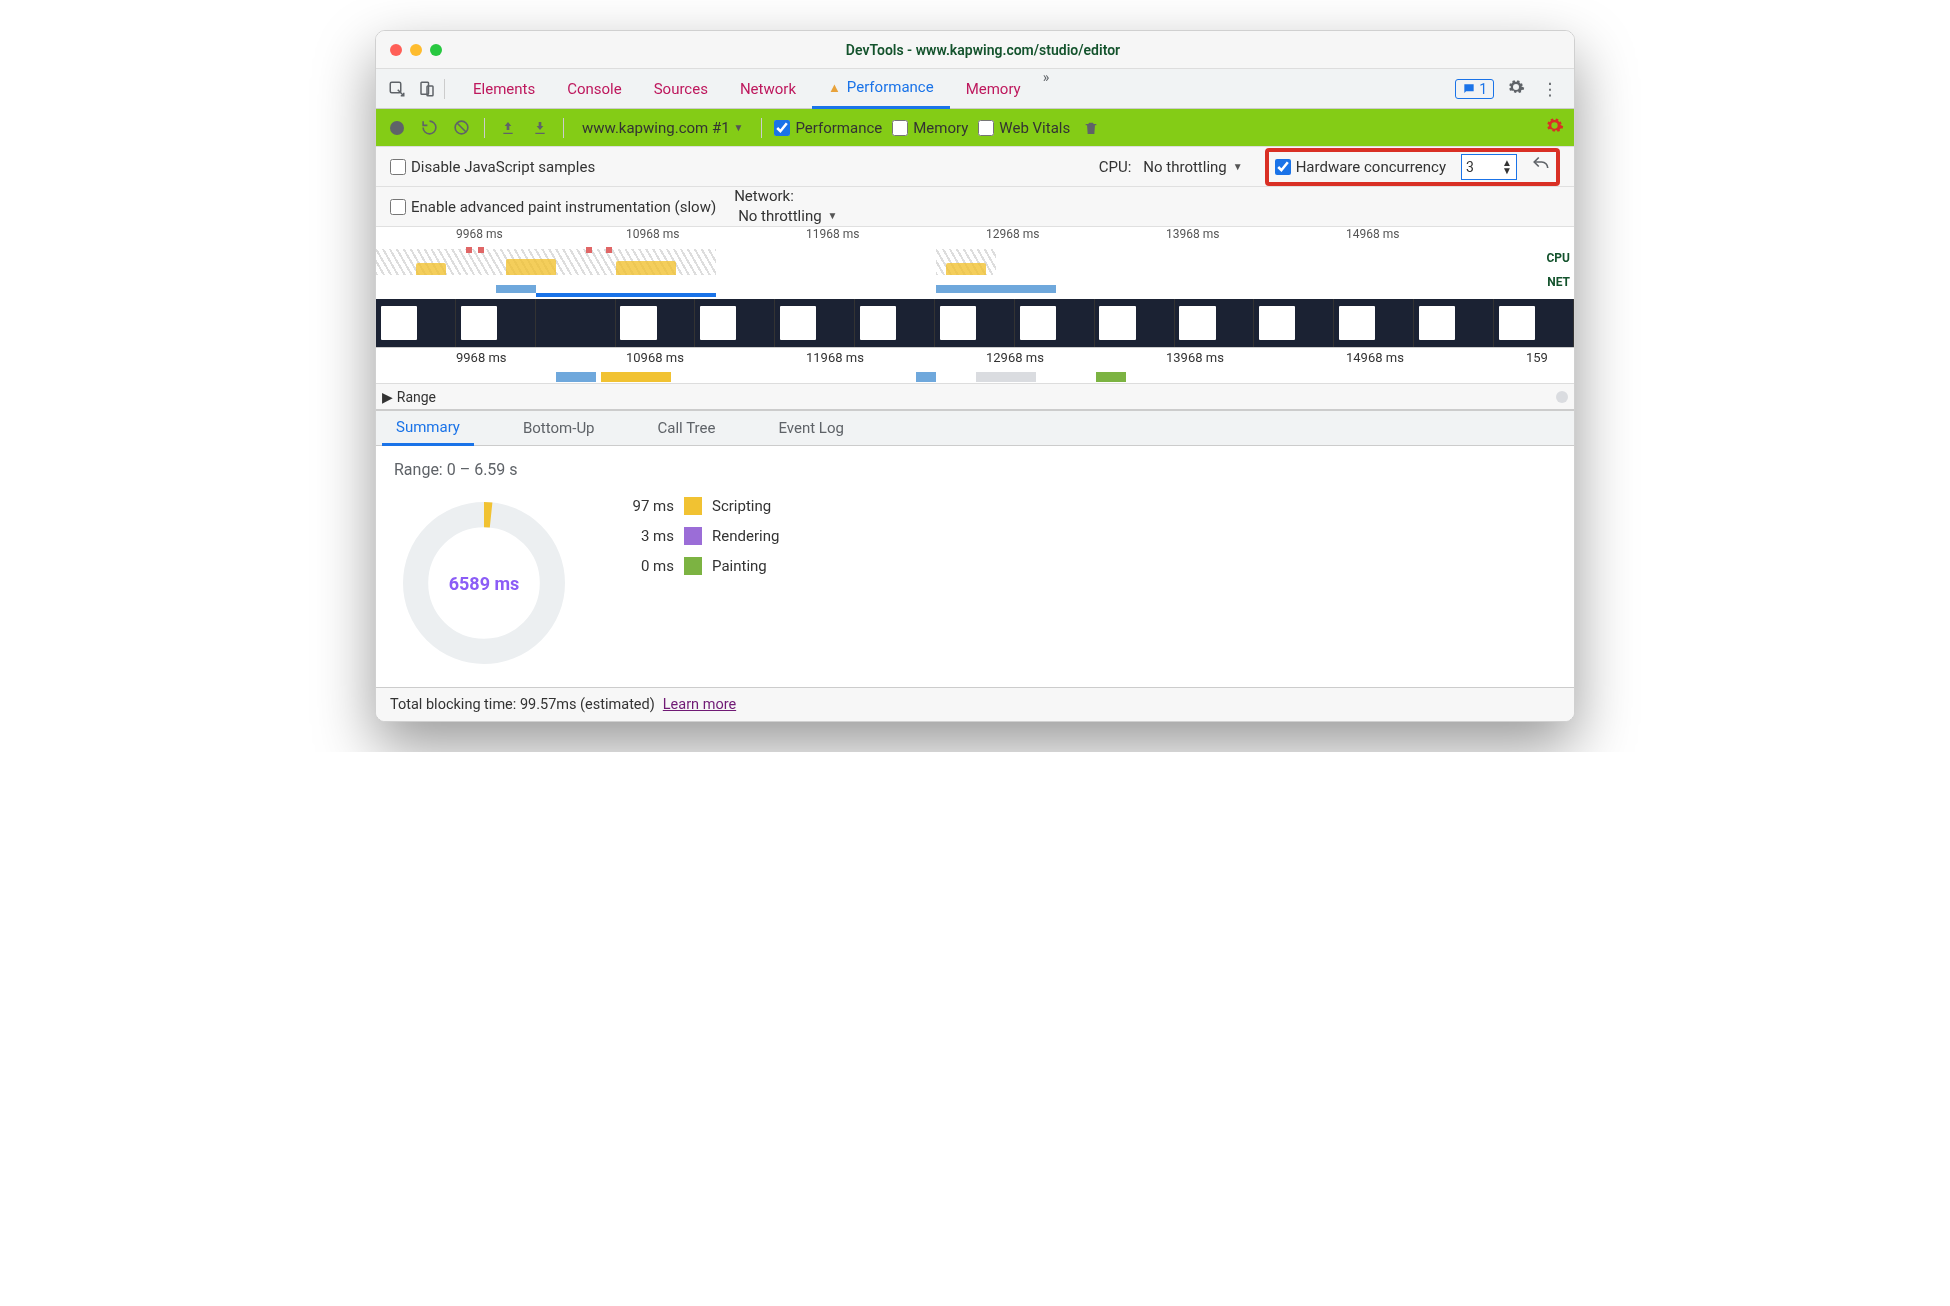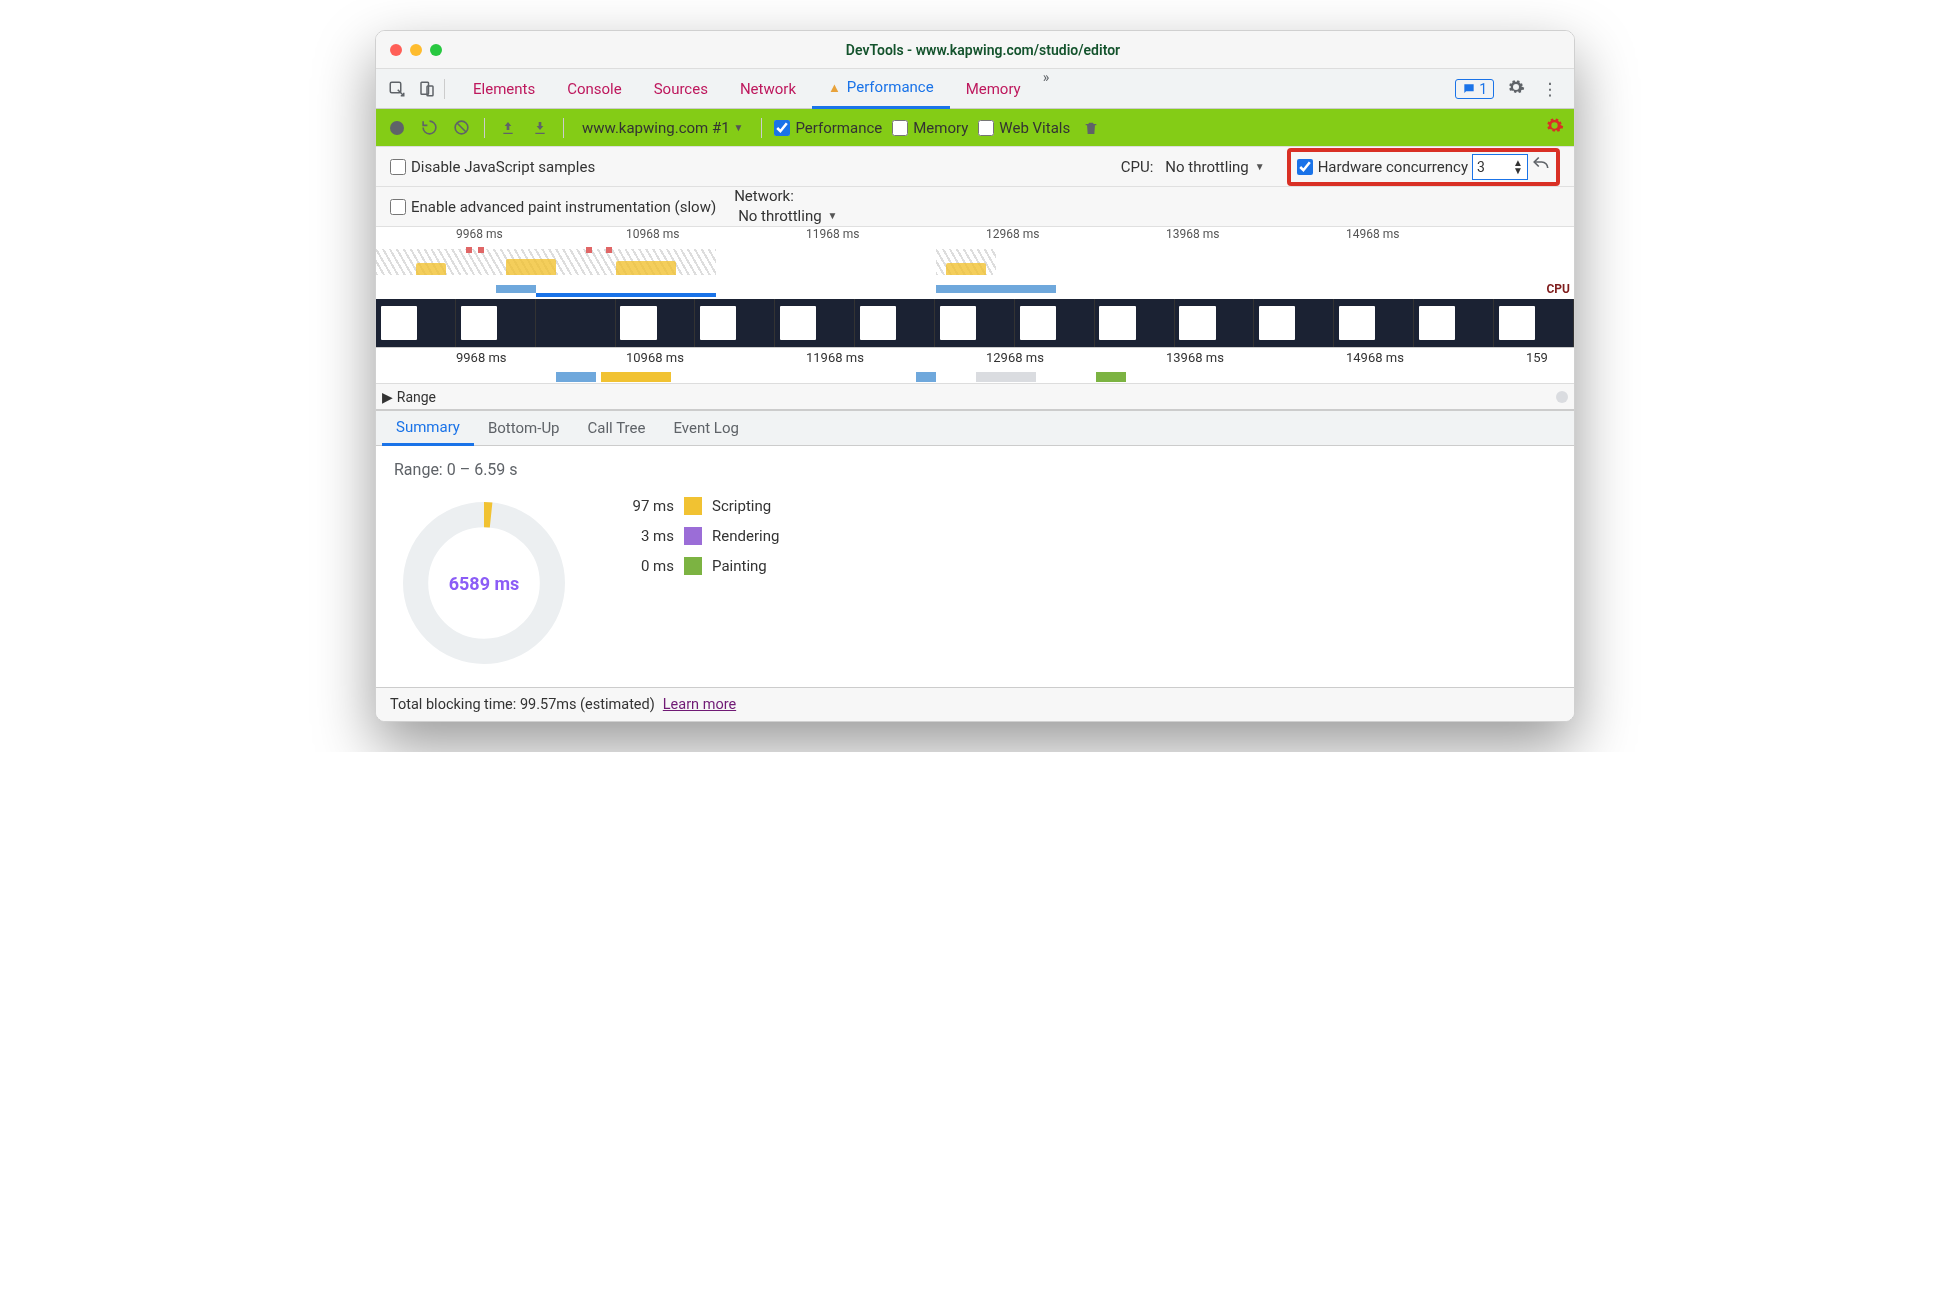--- a/index.html
+++ b/index.html
@@ -77,21 +77,21 @@
 
 .options-row {
   display:flex; align-items:center; height:40px;
   border-bottom:1px solid #e0e0e0; background:#f7f7f7; padding:0 14px; gap:18px;
   font-size:15px; color:#333;
 }
 .options-row .group { display:flex; align-items:center; gap:8px; }
 .select-inline { color:#333; display:flex; align-items:center; gap:6px; cursor:pointer; padding:2px 4px;}
 .highlight-box {
   border:4px solid #d93025; border-radius:4px;
-  padding:2px 6px; display:flex; align-items:center; gap:4px;
+  padding:2px 6px; display:flex; align-items:center; gap:15px;
 }
 .hw-input {
   width:56px; height:26px; border:1px solid #1a73e8; background:#fff;
   padding:0 4px; font-size:14px; display:flex; align-items:center; justify-content:space-between;
 }
 .stepper { font-size:10px; line-height:8px; color:#333; display:flex; flex-direction:column;}
 .undo { color:#5f6368; cursor:pointer; font-size:18px;}
 .options-row2 {
   display:flex; align-items:center; height:40px;
   border-bottom:1px solid #e0e0e0; background:#f7f7f7; padding:0 14px; gap:18px;
@@ -99,21 +99,21 @@
 }
 .timeline-overview {
   border-bottom:1px solid #ccc;
 }
 .ruler-top, .ruler-bottom {
   display:flex; height:18px; font-size:12px; color:#555;
   position:relative; background:#fff;
 }
 .ruler-top span, .ruler-bottom span { position:absolute; }
 .overview-lanes { height:54px; position:relative; background:#fff; }
-.cpu-label, .net-label { position:absolute; right:4px; font-size:12px; font-weight:700; color:#7f1d1d;margin-top:31px;}
+.cpu-label, .net-label { position:absolute; right:4px; font-size:12px; font-weight:700; color:#14532d;}
 .cpu-label { top:6px;} .net-label { top:30px;}
 .hatch { position:absolute; top:4px; height:26px; background:repeating-linear-gradient(60deg,#ddd 0,#ddd 2px,transparent 2px,transparent 6px); }
 .yellow-blob { position:absolute; background:#f1c232; opacity:0.8; border-radius:2px 2px 0 0;}
 .red-tick { position:absolute; top:2px; width:6px; height:6px; background:#e06666;}
 .blue-bar { position:absolute; top:40px; height:8px; background:#6fa8dc; }
 .sel-bar { position:absolute; top:48px; height:4px; background:#1a73e8; }
 
 .filmstrip { display:flex; height:48px; background:#151923; }
 .frame-thumb {
   flex:1; border-right:1px solid #333; position:relative;
@@ -129,21 +129,21 @@
 .dt-seg { position:absolute; top:2px; height:10px; }
 
 .frames-header {
   height:26px; border-bottom:1px solid #ccc; background:#f7f7f7;
   display:flex; align-items:center; font-size:14px; color:#333; padding:0 6px; gap:4px;
 }
 .frames-header .scroll-cap { margin-left:auto; width:12px; height:12px; background:#dadce0; border-radius:6px;}
 
 .bottom-tabs {
   display:flex; height:36px; border-top:1px solid #ccc; border-bottom:1px solid #ccc;
-  background:#f1f3f4; align-items:center; padding:0 6px;
+  background:#f1f3f4; align-items:center; padding:0 6px;gap:35px;
 }
 .btab { padding:0 14px; height:36px; display:flex; align-items:center; font-size:15px; color:#5f6368; cursor:pointer;}
 .btab.active { color:#1a73e8; border-bottom:3px solid #1a73e8;}
 
 .summary-body { padding:14px 18px; background:#fff; }
 .range { font-size:16px; color:#5f6368; margin-bottom:14px;}
 .summary-row { display:flex; align-items:flex-start; gap:40px; }
 .donut { width:180px; height:180px; position:relative;}
 .donut svg { transform: rotate(-90deg);}
 .donut-center { position:absolute; top:0;left:0;right:0;bottom:0; display:flex; align-items:center; justify-content:center; font-size:18px; font-weight:700; color:#8b5cf6;}

